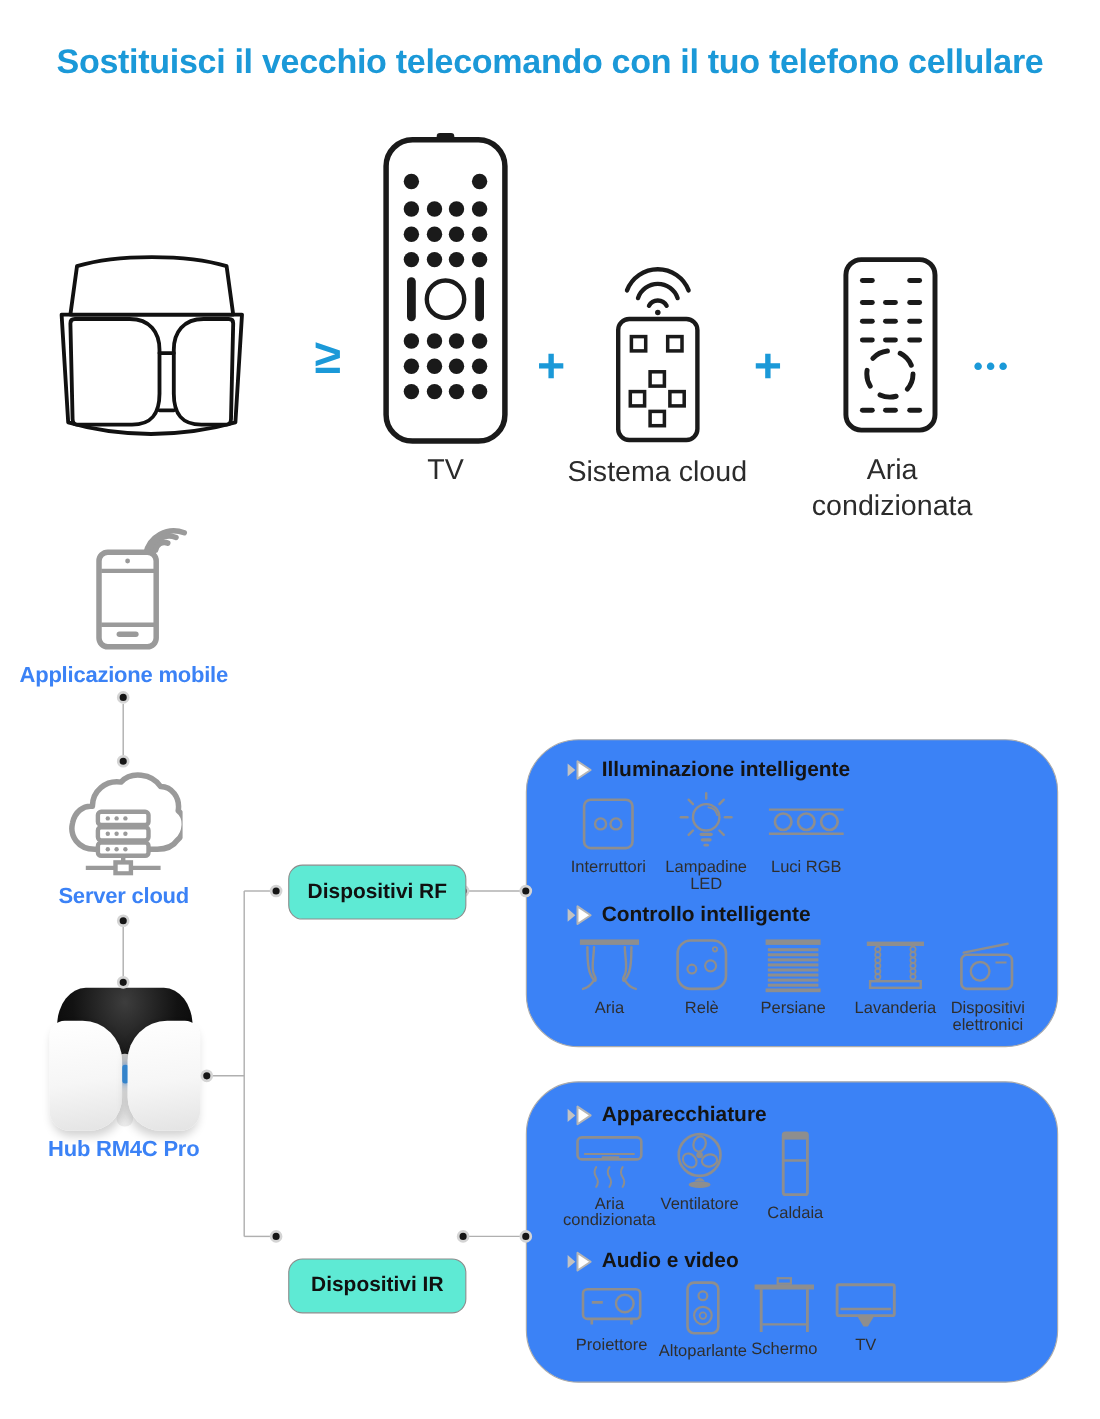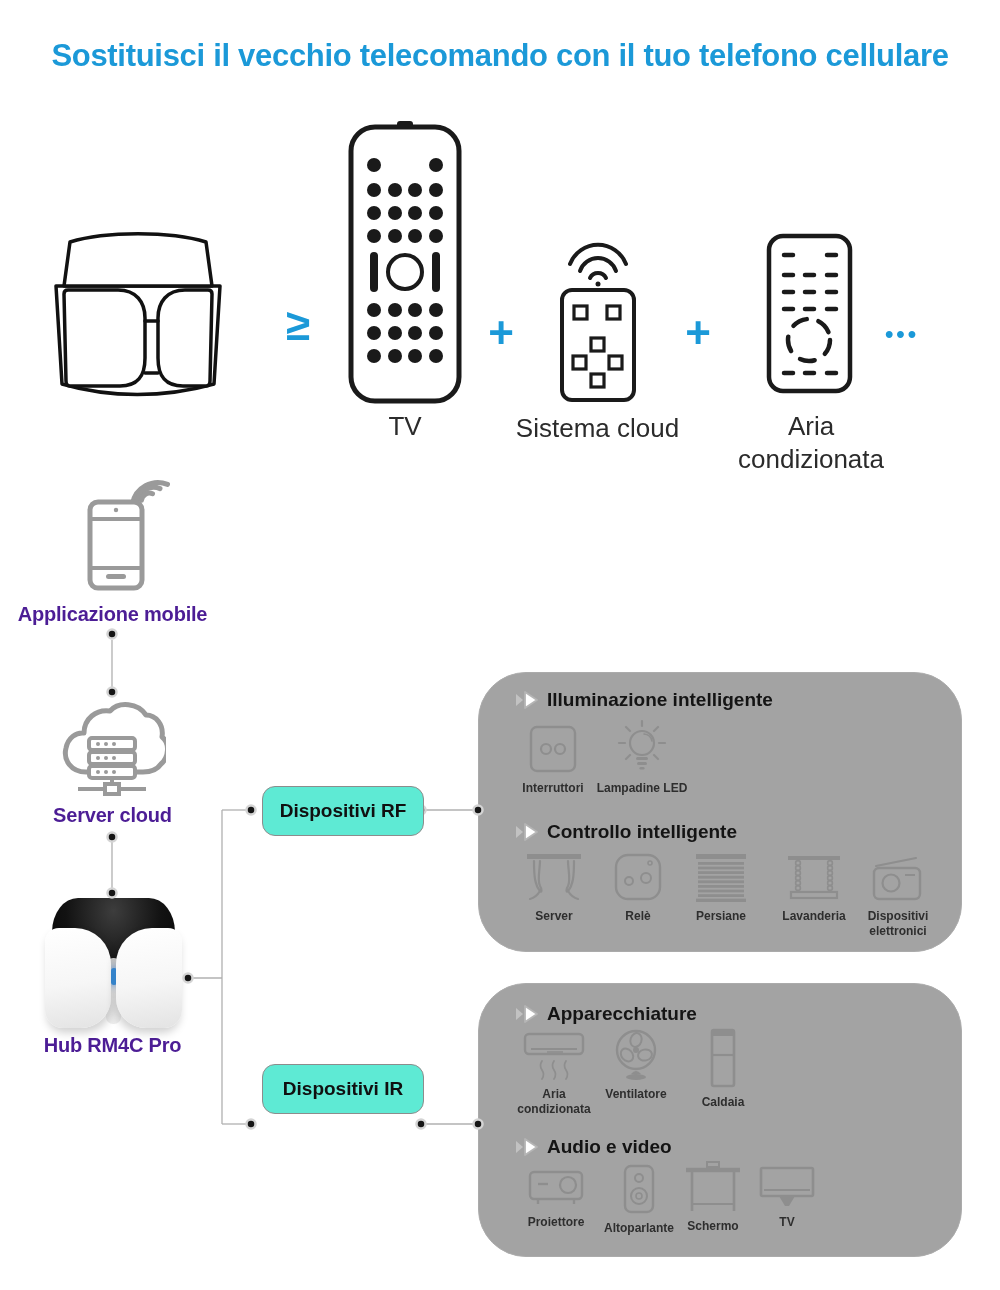--- a/index.html
+++ b/index.html
@@ -3,30 +3,30 @@
 <meta charset="utf-8">
 <style>
   html,body{margin:0;padding:0;background:#fff;}
   .canvas{position:relative;width:1000px;height:1290px;background:#fff;
           font-family:"Liberation Sans",sans-serif;overflow:hidden;padding-left:19px;}
   .abs{position:absolute;}
   .title{position:absolute;left:0;top:38px;width:1000px;text-align:center;
          font-size:31px;font-weight:bold;color:#1b99d8;letter-spacing:-0.3px;}
   .blue-sym{position:absolute;color:#1b99d8;font-weight:600;text-align:center;}
   .device-label{position:absolute;font-size:26px;color:#2b2b2b;text-align:center;line-height:33px;}
-  .bold-label{position:absolute;font-size:20px;font-weight:bold;color:#4c1d95;text-align:center;letter-spacing:-0.2px;}
+  .bold-label{position:absolute;font-size:20px;font-weight:bold;color:#3b82f6;text-align:center;letter-spacing:-0.2px;}
   .branch-box{position:absolute;width:160px;height:48px;border:1.4px solid #8c8c8c;border-radius:13px;
               display:flex;align-items:center;justify-content:center;font-size:19px;font-weight:bold;
               color:#101010;background:#5eead4;z-index:4;}
-  .panel{position:absolute;width:482px;border:1.4px solid #ababab;border-radius:48px;background:#a3a3a3;z-index:1;}
+  .panel{position:absolute;width:482px;border:1.4px solid #ababab;border-radius:48px;background:#3b82f6;z-index:1;}
   .sec-header{position:absolute;display:flex;align-items:center;gap:9px;font-size:19px;
               font-weight:bold;color:#141414;}
   .item{position:absolute;display:flex;flex-direction:column;align-items:center;}
   .item-icon{display:flex;align-items:flex-end;justify-content:center;width:100%;}
-  .item-label{font-size:12px;color:#2e2e2e;text-align:center;line-height:15px;margin-top:6px;font-weight:bold;}
+  .item-label{font-size:15px;color:#2e2e2e;text-align:center;line-height:15px;margin-top:6px;}
   .overlay{position:absolute;left:0;top:0;width:1000px;height:1290px;z-index:3;pointer-events:none;}
   
   .hub-photo{position:absolute;left:45px;top:898px;width:137px;height:132px;z-index:2;}
   .hub-top{position:absolute;left:7px;top:0;width:123px;height:88px;
            background:radial-gradient(ellipse at 50% 15%, #3d3d3d 0%, #121212 55%, #050505 100%);
            border-radius:26px 26px 34px 34px / 34px 34px 48px 48px;}
   .hub-panel{position:absolute;top:30px;width:66px;height:100px;
              background:linear-gradient(172deg,#ffffff 0%,#f6f6f6 55%,#e3e3e3 100%);}
   .hub-panel.left{left:0;border-radius:14px 36px 30px 18px;box-shadow:2px 5px 9px rgba(0,0,0,.18);}
   .hub-panel.right{right:0;border-radius:36px 14px 18px 30px;box-shadow:-2px 5px 9px rgba(0,0,0,.18);}
@@ -211,21 +211,21 @@
       <circle cx="478" cy="810" r="4.5"></circle>
       <circle cx="251" cy="1124" r="4.5"></circle>
       <circle cx="421" cy="1124" r="4.5"></circle>
       <circle cx="478" cy="1124" r="4.5"></circle>
     </g>
   </svg>
 
   <div class="branch-box" style="left:262px;top:786px;">
     <span>Dispositivi RF</span>
   </div>
-  <div class="branch-box" style="left:262px;top:1064px;">
+  <div class="branch-box" style="left:262px;top:1144px;">
     <span>Dispositivi IR</span>
   </div>
 
   <div class="panel" style="left:478px;top:672px;height:278px;">
 
     <div class="sec-header" style="left:36px;top:16px;">
       <svg width="23" height="20" viewBox="0 0 23 20">
         <polygon points="1,4 1,16 8,10" fill="#c2c2c2"></polygon>
         <polygon points="10,2 10,18 22,10" fill="#ffffff" stroke="#b5b5b5" stroke-width="1.8" stroke-linejoin="round"></polygon>
       </svg>
@@ -260,20 +260,32 @@
           <g fill="#8e8e8e">
             <rect x="22" y="38" width="12" height="3" rx="1.5"></rect>
             <rect x="23" y="43" width="10" height="3" rx="1.5"></rect>
             <rect x="25.5" y="48" width="5" height="2.6" rx="1.3"></rect>
           </g>
         </svg>
       </div>
       <div class="item-label">Lampadine LED</div>
     </div>
 
+    <div class="item" style="left:208px;top:46px;width:92px;">
+      <div class="item-icon" style="height:56px;padding-bottom:14px;box-sizing:border-box;">
+        <svg width="70" height="28" viewBox="0 0 70 28">
+          <line x1="1" y1="3" x2="69" y2="3" stroke="#8e8e8e" stroke-width="2.2"></line>
+          <line x1="1" y1="25" x2="69" y2="25" stroke="#8e8e8e" stroke-width="2.2"></line>
+          <circle cx="14" cy="14" r="7.5" fill="none" stroke="#8e8e8e" stroke-width="2.4"></circle>
+          <circle cx="35" cy="14" r="7.5" fill="none" stroke="#8e8e8e" stroke-width="2.4"></circle>
+          <circle cx="56" cy="14" r="7.5" fill="none" stroke="#8e8e8e" stroke-width="2.4"></circle>
+        </svg>
+      </div>
+      <div class="item-label">Luci RGB</div>
+    </div>
 
     <div class="sec-header" style="left:36px;top:148px;">
       <svg width="23" height="20" viewBox="0 0 23 20">
         <polygon points="1,4 1,16 8,10" fill="#c2c2c2"></polygon>
         <polygon points="10,2 10,18 22,10" fill="#ffffff" stroke="#b5b5b5" stroke-width="1.8" stroke-linejoin="round"></polygon>
       </svg>
       <span>Controllo intelligente</span>
     </div>
 
     <div class="item" style="left:33px;top:178px;width:84px;">
@@ -281,21 +293,21 @@
         <svg width="54" height="50" viewBox="0 0 54 50">
           <rect x="0" y="1" width="54" height="5" fill="#8e8e8e"></rect>
           <g fill="none" stroke="#8e8e8e" stroke-width="2.2" stroke-linecap="round">
             <path d="M7,8 C7,24 8,32 13,38 C15,40 15,36 13,33 C10,27 13,16 13,8"></path>
             <path d="M13,38 C10,43 7,45 3,46"></path>
             <path d="M47,8 C47,24 46,32 41,38 C39,40 39,36 41,33 C44,27 41,16 41,8"></path>
             <path d="M41,38 C44,43 47,45 51,46"></path>
           </g>
         </svg>
       </div>
-      <div class="item-label">Server</div>
+      <div class="item-label">Aria</div>
     </div>
 
     <div class="item" style="left:117px;top:178px;width:84px;">
       <div class="item-icon" style="height:52px;">
         <svg width="52" height="52" viewBox="0 0 52 52">
           <rect x="4" y="4" width="44" height="44" rx="12" fill="none" stroke="#8e8e8e" stroke-width="2.4"></rect>
           <circle cx="17" cy="30" r="4" fill="none" stroke="#8e8e8e" stroke-width="2"></circle>
           <circle cx="34" cy="27" r="5" fill="none" stroke="#8e8e8e" stroke-width="2"></circle>
           <circle cx="38" cy="12" r="2" fill="none" stroke="#8e8e8e" stroke-width="1.6"></circle>
         </svg>

